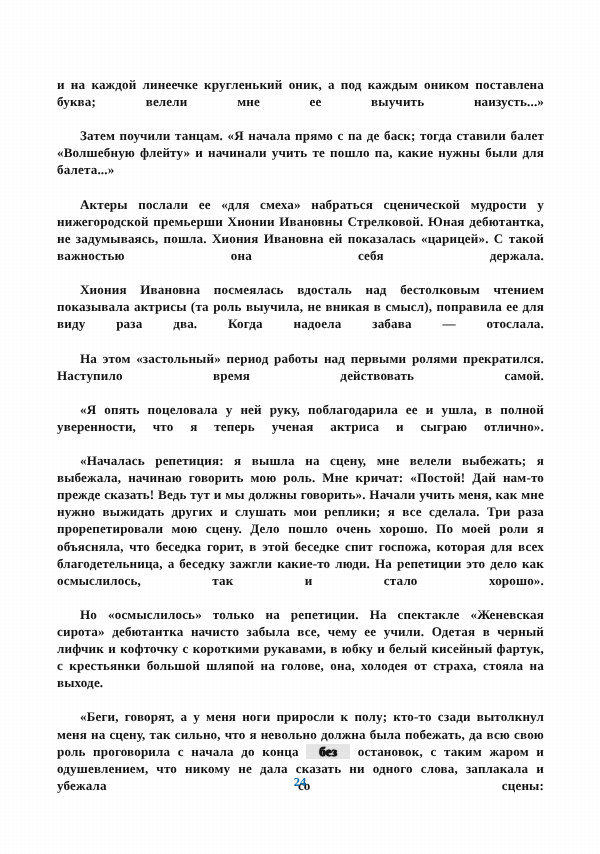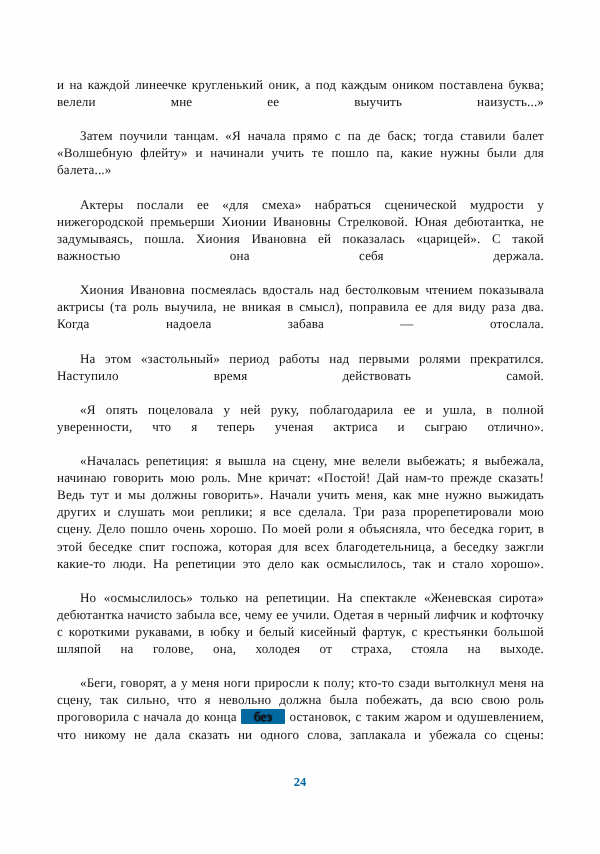--- a/index.html
+++ b/index.html
@@ -31,39 +31,39 @@
 
   .para {
     margin: 0;
     text-align: justify;
     text-justify: inter-word;
     text-indent: 23px;
     font-size: 13.1px;
     line-height: 17.1px;
     letter-spacing: 0.15px;
     word-spacing: 0.2px;
-    font-weight: 400;
+    font-weight: 700;
     color: #141414;
     -webkit-font-smoothing: none;
     text-rendering: geometricPrecision;
   }
 
   .para.no-indent {
     text-indent: 0;
   }
 
   
   .para:after {
     content: "";
     display: inline-block;
     width: 100%;
   }
 
   .inkblot {
-    background: #0369a1;
+    background: #e5e5e5;
     color: #141414;
     border-radius: 1px;
     padding: 0 13px;
     text-shadow:
       0 0 1px #141414,
       0.4px 0 1px #141414,
       -0.4px 0 1px #141414;
   }
 
   .page-number {

